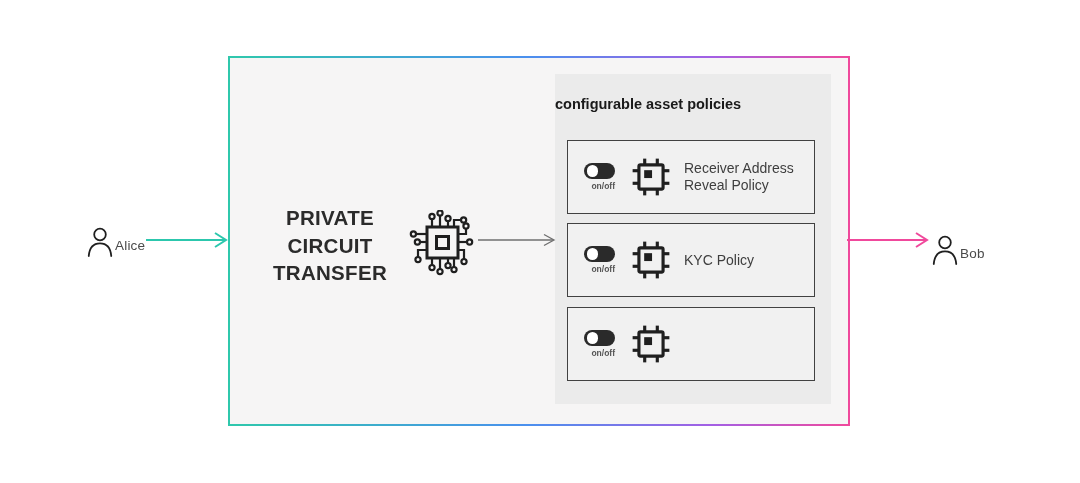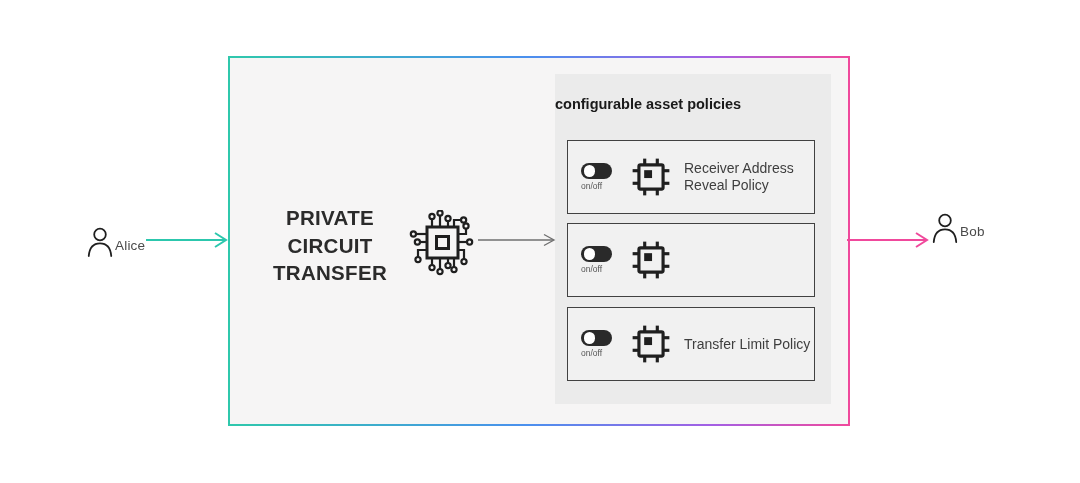--- a/index.html
+++ b/index.html
@@ -5,21 +5,21 @@
   html,body{margin:0;padding:0;background:#ffffff;}
   .canvas{
     position:relative;width:1080px;height:483px;background:#ffffff;overflow:hidden;
     font-family:"Liberation Sans","DejaVu Sans",sans-serif;
   }
   
   .actor{position:absolute;width:64px;display:flex;flex-direction:row;align-items:center;}
   .actor svg{display:block;}
   .actor-label{margin-top:7px;font-size:13.5px;color:#4a4a4a;letter-spacing:.2px;}
   #actor-alice{left:85px;top:225px;}
-  #actor-bob{left:930px;top:211px;}
+  #actor-bob{left:930px;top:233px;}
 
   
   .arrow{position:absolute;}
   #arrow-in{left:145px;top:230px;}
   #arrow-out{left:846px;top:230px;}
   #arrow-mid{left:478px;top:232px;}
 
   
   .main-box{
     position:absolute;left:228px;top:56px;width:622px;height:370px;box-sizing:border-box;
@@ -41,21 +41,21 @@
   }
   .policy-card{
     position:absolute;left:12px;width:248px;height:74px;box-sizing:border-box;
     border:1px solid #414141;background:#f1f1f1;
     display:flex;align-items:center;padding-left:13px;
   }
   #policy-0{top:66px;}
   #policy-1{top:149px;}
   #policy-2{top:233px;}
 
-  .toggle-block{display:flex;flex-direction:column;align-items:flex-start;width:34px;flex:none;}
+  .toggle-block{display:flex;flex-direction:column;align-items:flex-end;width:34px;flex:none;font-weight:bold;}
   .toggle{
     position:relative;width:31px;height:16px;border-radius:8px;background:#2a2a2a;cursor:pointer;flex:none;
   }
   .toggle .knob{
     position:absolute;left:2.5px;top:2.25px;width:11.5px;height:11.5px;border-radius:50%;background:#ffffff;
   }
   .toggle-caption{margin-top:2px;font-size:8.5px;color:#555555;}
 
   .policy-chip{margin-left:15px;flex:none;}
   .policy-label{margin-left:12px;width:142px;font-size:14px;line-height:17px;color:#3e3e3e;}
@@ -168,20 +168,21 @@
             <path d="M14 32 V37.5"></path>
               <path d="M26 32 V37.5"></path>
             <path d="M2.5 14 H8"></path>
               <path d="M2.5 26 H8"></path>
             <path d="M32 14 H37.5"></path>
               <path d="M32 26 H37.5"></path>
             <rect x="8.5" y="8.5" width="23" height="23" rx="1.5"></rect>
           </g>
           <rect x="13.5" y="13.5" width="7.5" height="7.5" fill="#1f1f1f"></rect>
         </svg>
+        <div class="policy-label">KYC Policy</div>
       </div>
 
       <div class="policy-card" id="policy-2">
         <div class="toggle-block">
           <div class="toggle">
             <div class="knob"></div>
           </div>
           <div class="toggle-caption">on/off</div>
         </div>
         <svg class="policy-chip" width="42" height="42" viewBox="0 0 40 40">
@@ -191,21 +192,20 @@
             <path d="M14 32 V37.5"></path>
               <path d="M26 32 V37.5"></path>
             <path d="M2.5 14 H8"></path>
               <path d="M2.5 26 H8"></path>
             <path d="M32 14 H37.5"></path>
               <path d="M32 26 H37.5"></path>
             <rect x="8.5" y="8.5" width="23" height="23" rx="1.5"></rect>
           </g>
           <rect x="13.5" y="13.5" width="7.5" height="7.5" fill="#1f1f1f"></rect>
         </svg>
-        <div class="policy-label">Transfer Limit Policy</div>
       </div>
     </div>
   </div>
 
   <svg class="arrow" id="arrow-mid" width="80" height="16">
     <line x1="0" y1="8" x2="75" y2="8" stroke-width="1.3" stroke="#6f6f6f"></line>
     <polyline points="66,2.5 76,8 66,13.5" fill="none" stroke-width="1.3" stroke="#6f6f6f"></polyline>
   </svg>
 
   <svg class="arrow" id="arrow-out" width="84" height="20">

